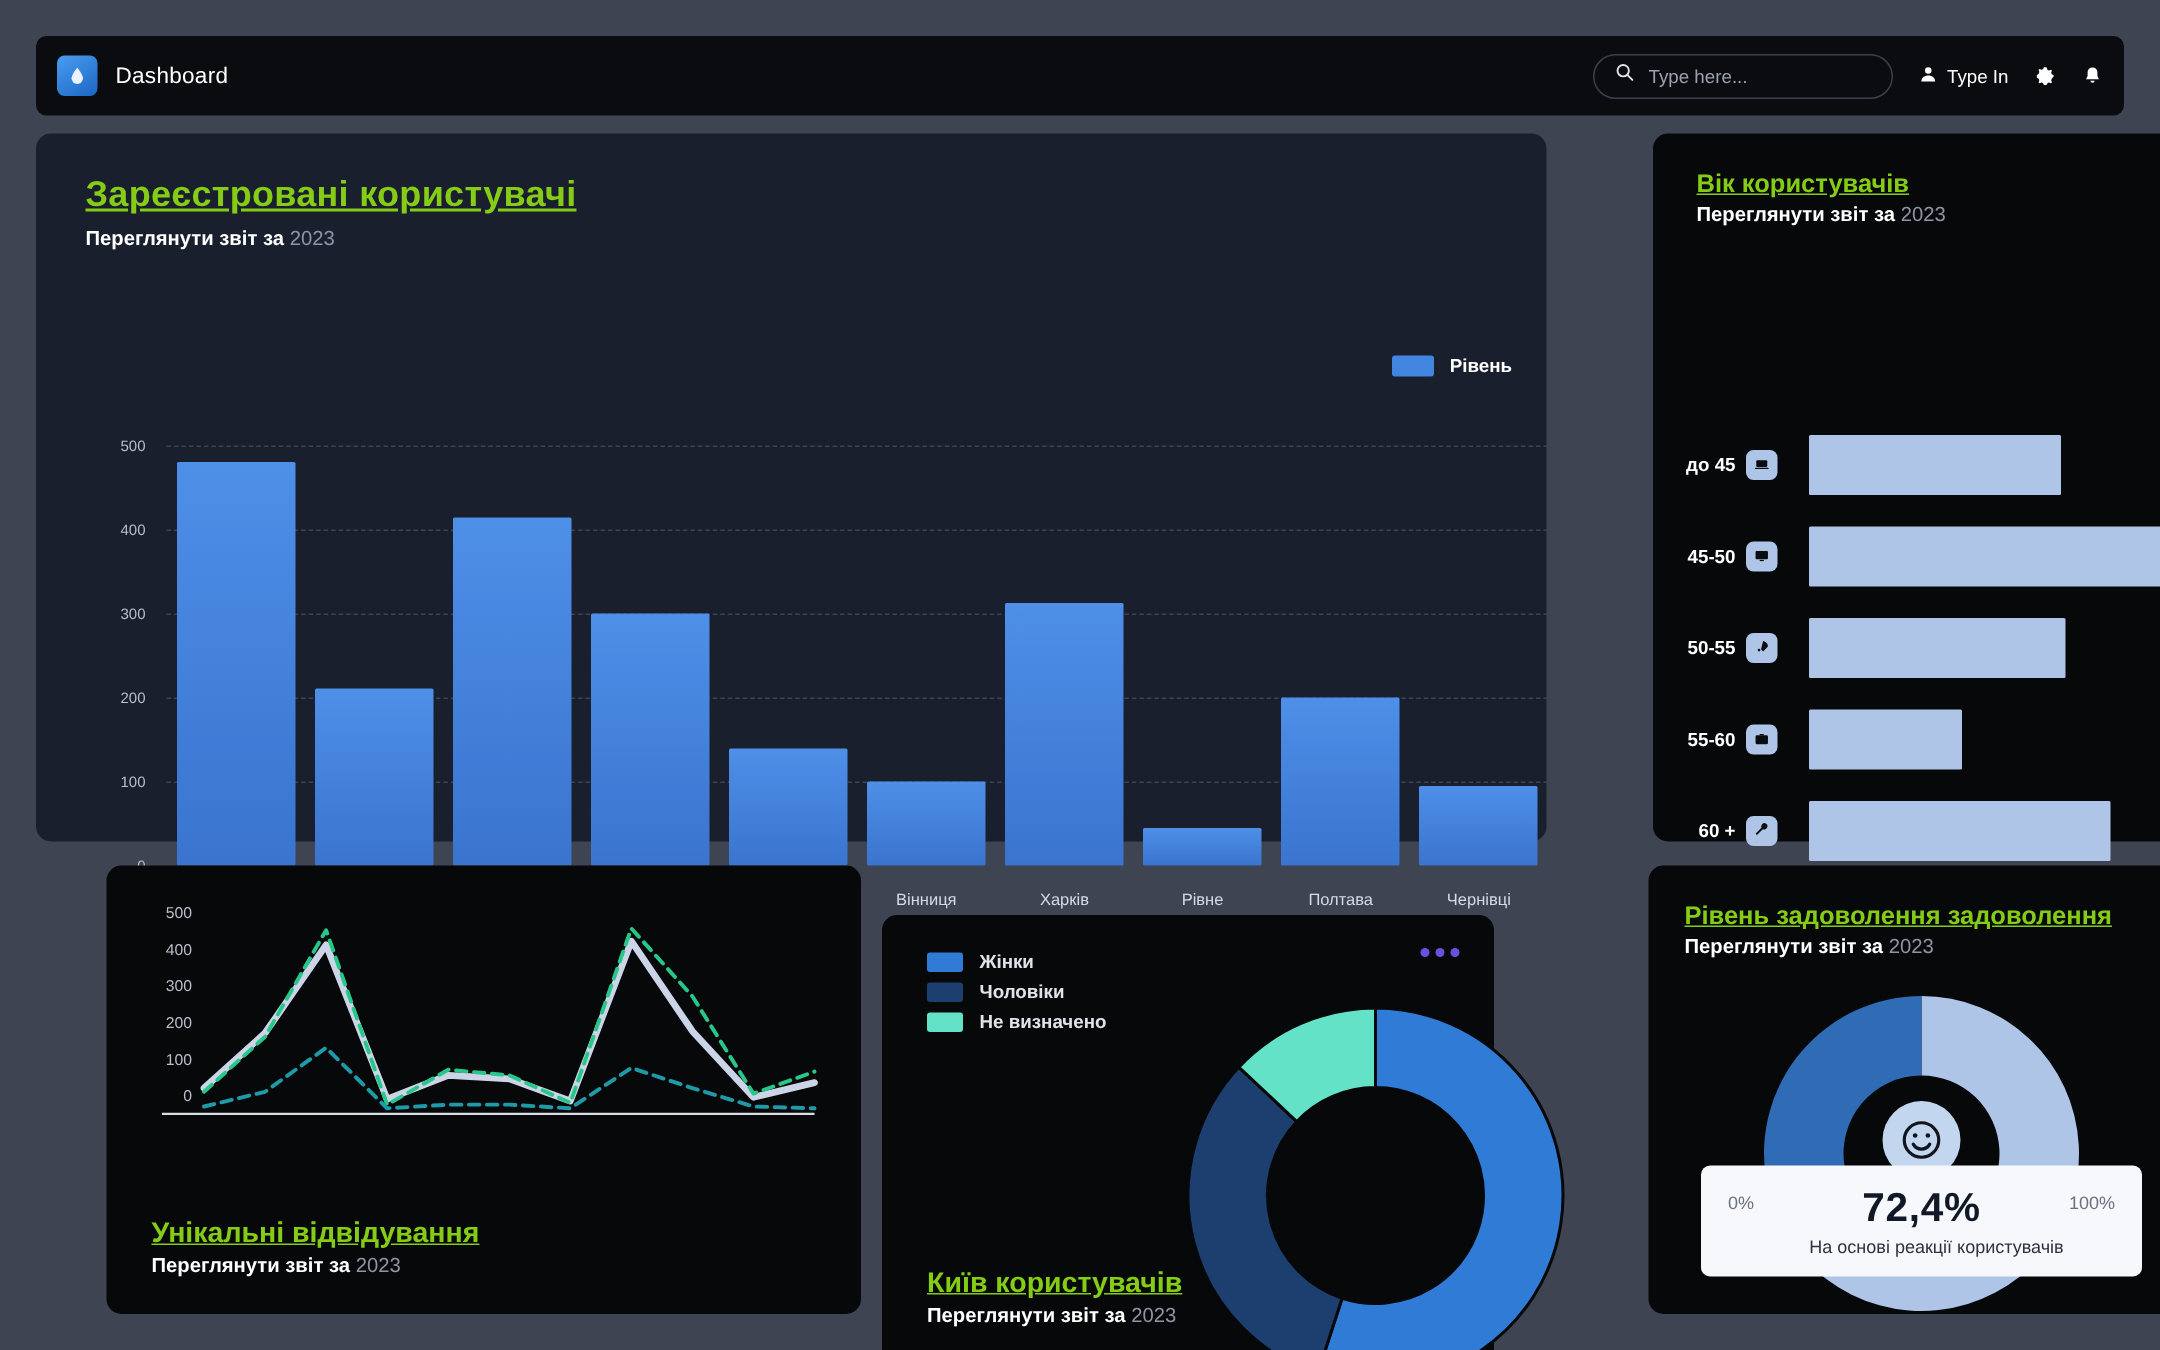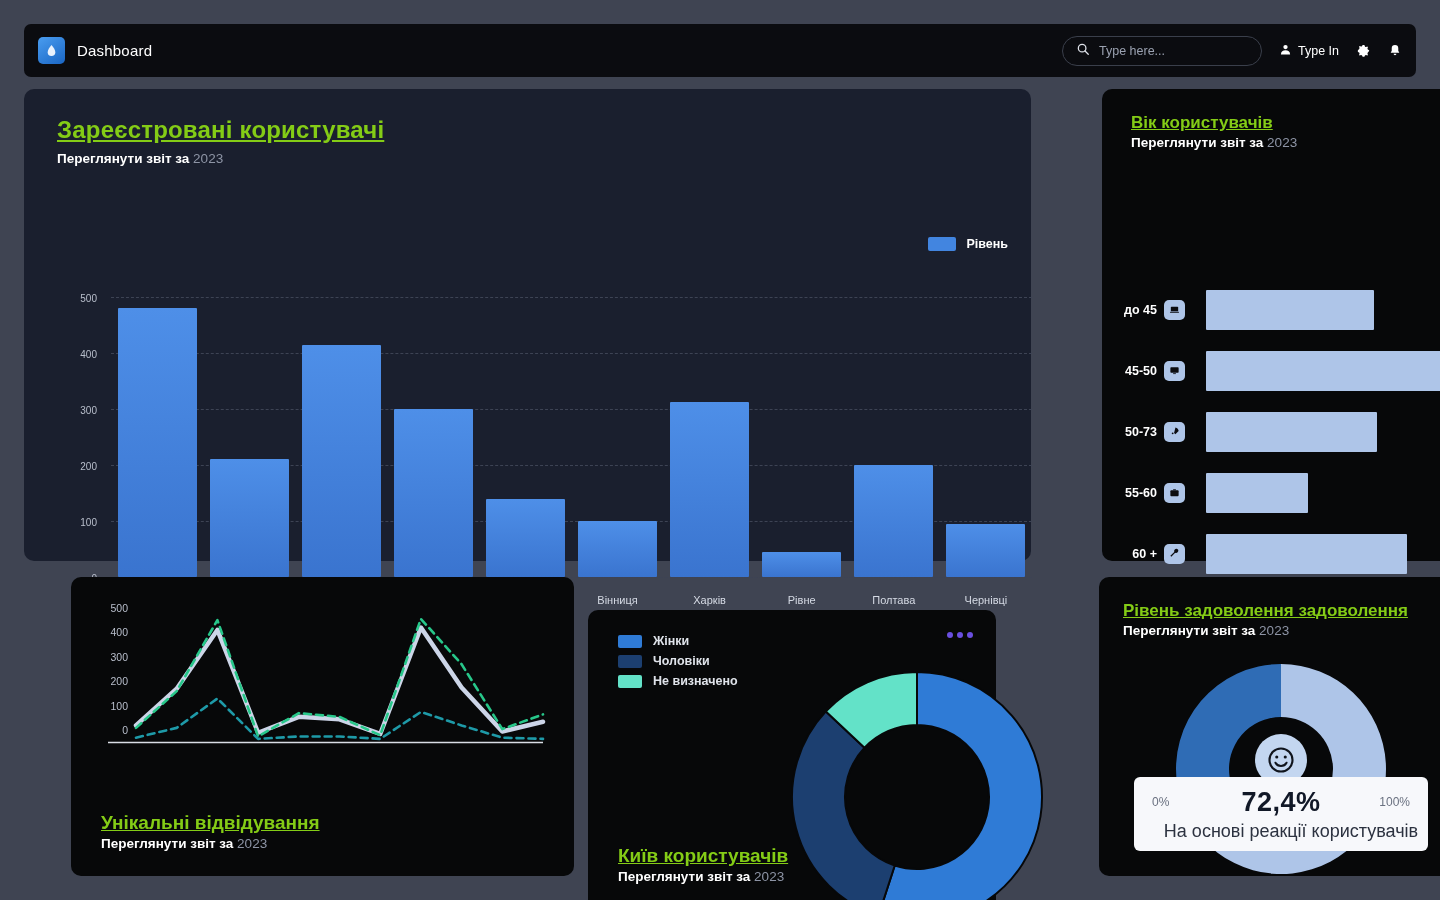--- a/index.html
+++ b/index.html
@@ -144,21 +144,21 @@
     display: flex; align-items: center; justify-content: center;
   }
   .sat-card {
     position: absolute; left: 35px; bottom: 25px; width: 294px; height: 74px;
     background: #f7f8fb; border-radius: 6px;
     display: flex; flex-direction: column; align-items: center; justify-content: center;
   }
   .sat-pct { position: absolute; left: 18px; top: 18px; color: #6a7180; font-size: 12px; }
   .sat-pct.right { left: auto; right: 18px; }
   .sat-value { color: #111827; font-size: 27px; font-weight: bold; letter-spacing: .5px; }
-  .sat-note { color: #2c3240; font-size: 18px; margin-top: 3px; padding-left: 20px; }
+  .sat-note { color: #2c3240; font-size: 12px; margin-top: 3px; padding-left: 20px; }
 </style>
 </head>
 <body>
 
 <div class="page">
 
   <div class="topbar">
     <div class="brand">
       <span class="brand-logo">
         <svg width="13" height="13" viewBox="0 0 24 24" fill="#eaf2fd">
@@ -311,21 +311,21 @@
             <svg width="11" height="11" viewBox="0 0 24 24" fill="#0b0c10">
               <rect x="3" y="5" width="18" height="12" rx="1.5"></rect>
               <rect x="9" y="18" width="6" height="1.8"></rect>
             </svg>
           </div>
           <div class="age-bar-wrap">
             <div class="age-bar" style="width: 249.9px;"></div>
           </div>
         </div>
         <div class="age-row">
-          <div class="age-label">50-73</div>
+          <div class="age-label">50-55</div>
           <div class="age-badge">
             <svg width="11" height="11" viewBox="0 0 24 24" fill="#0b0c10">
               <path d="M14 3c4 1 7 4 7 8l-7 7-3-3 3-12z"></path>
               <circle cx="8" cy="16" r="2"></circle>
             </svg>
           </div>
           <div class="age-bar-wrap">
             <div class="age-bar" style="width: 170.85px;"></div>
           </div>
         </div>

